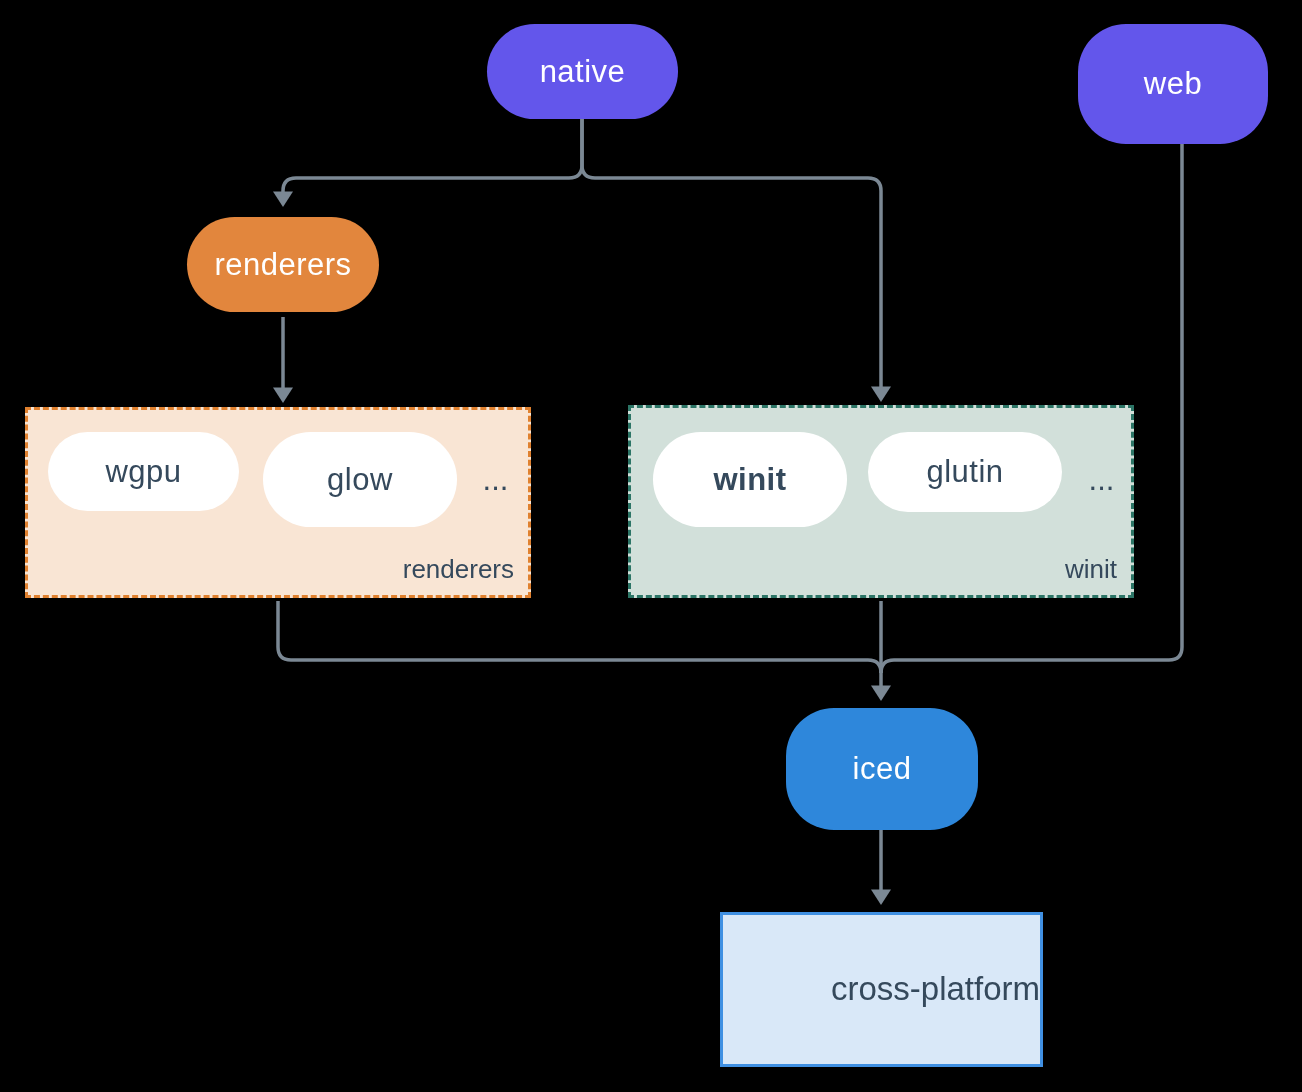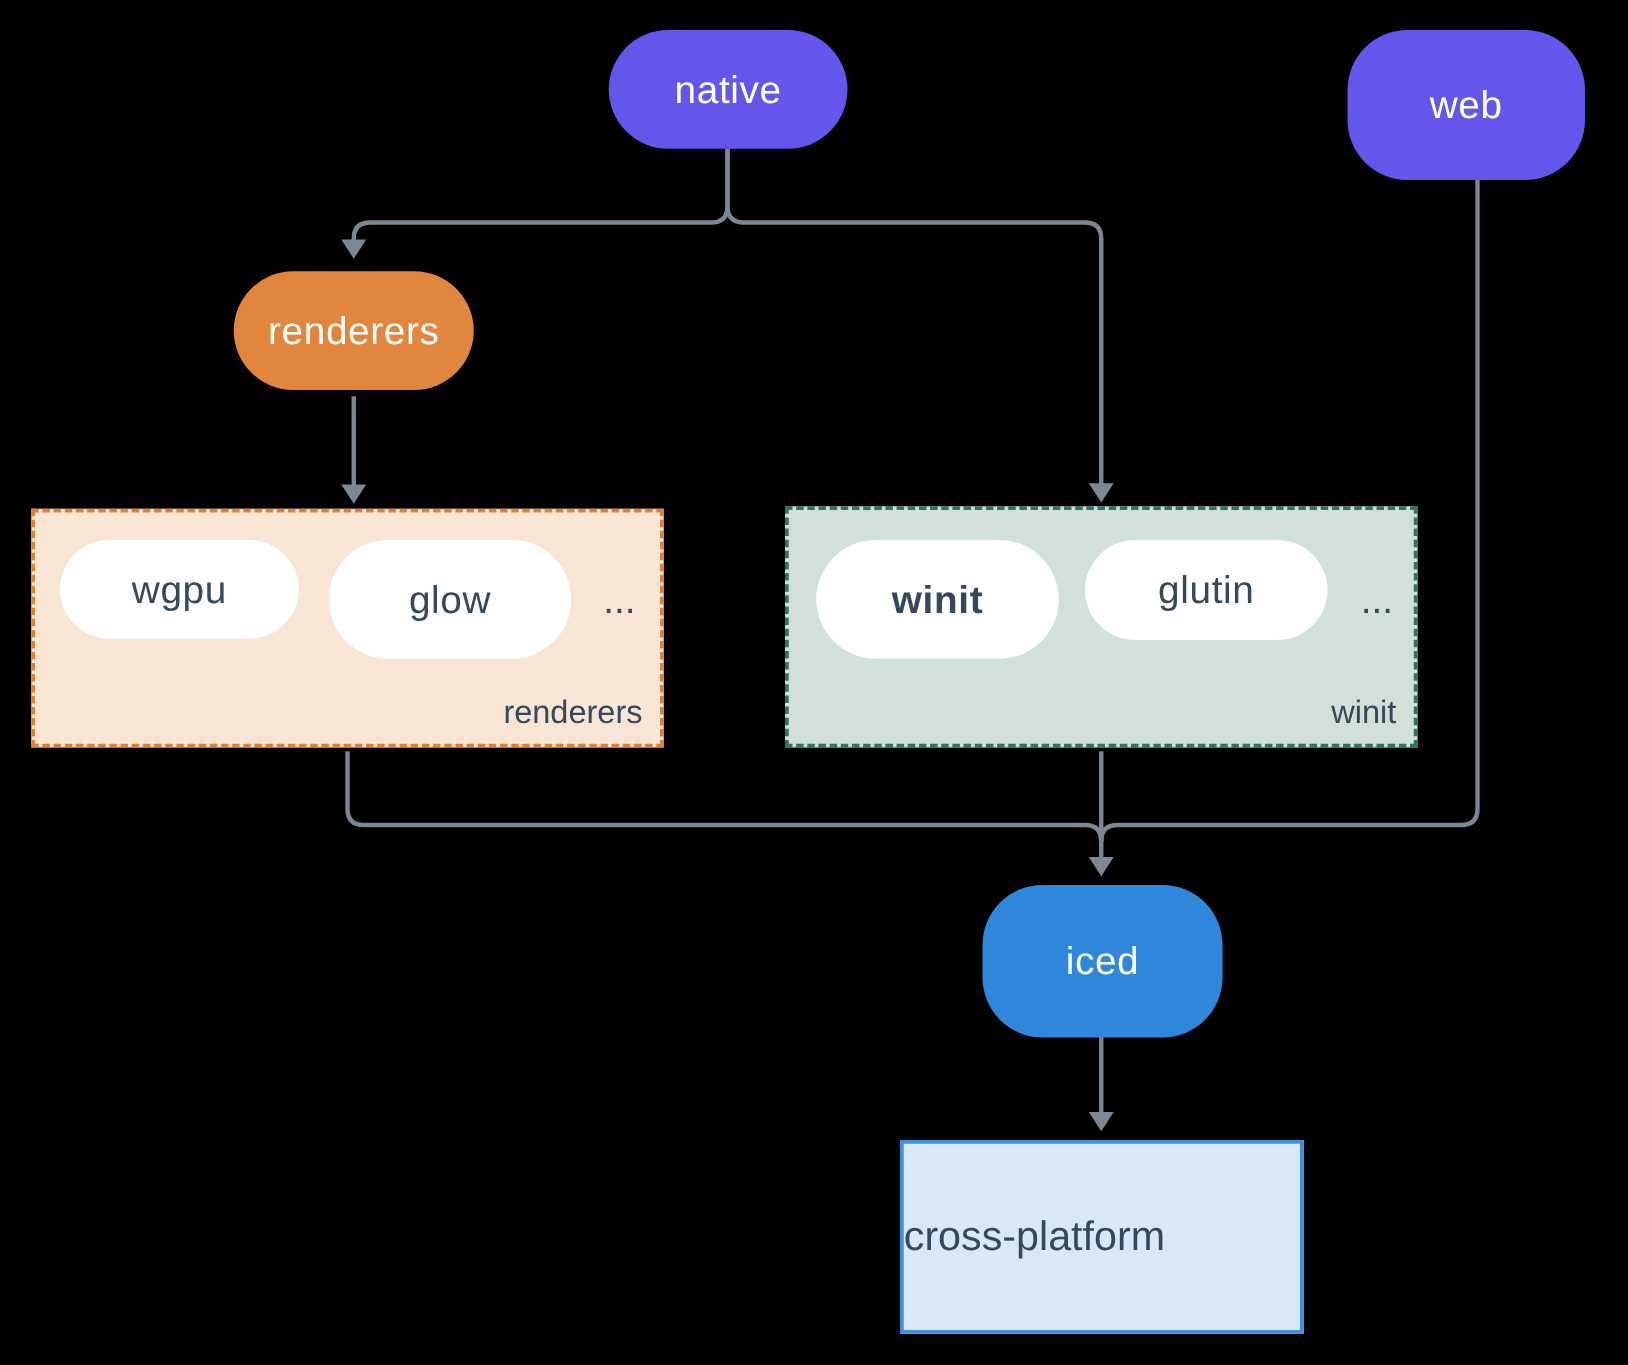--- a/index.html
+++ b/index.html
@@ -69,21 +69,21 @@
   }
   .appbox {
     position: absolute;
     left: 720px; top: 912px;
     width: 323px; height: 155px;
     box-sizing: border-box;
     background: #d9e8f8;
     border: 3px solid #4090e2;
     display: flex;
     flex-direction: column;
-    align-items: flex-start;
+    align-items: flex-end;
     justify-content: center;
     color: #35495c;
     font-size: 33px;
     line-height: 1.42;
   }
 </style>
 </head>
 <body>
 
 <div class="canvas">

